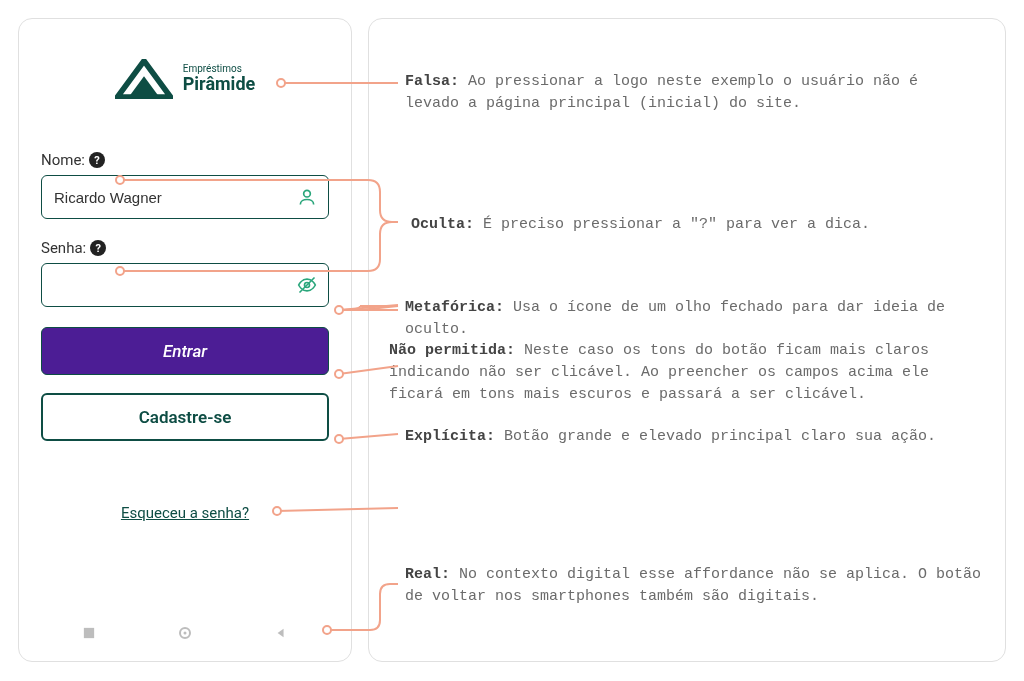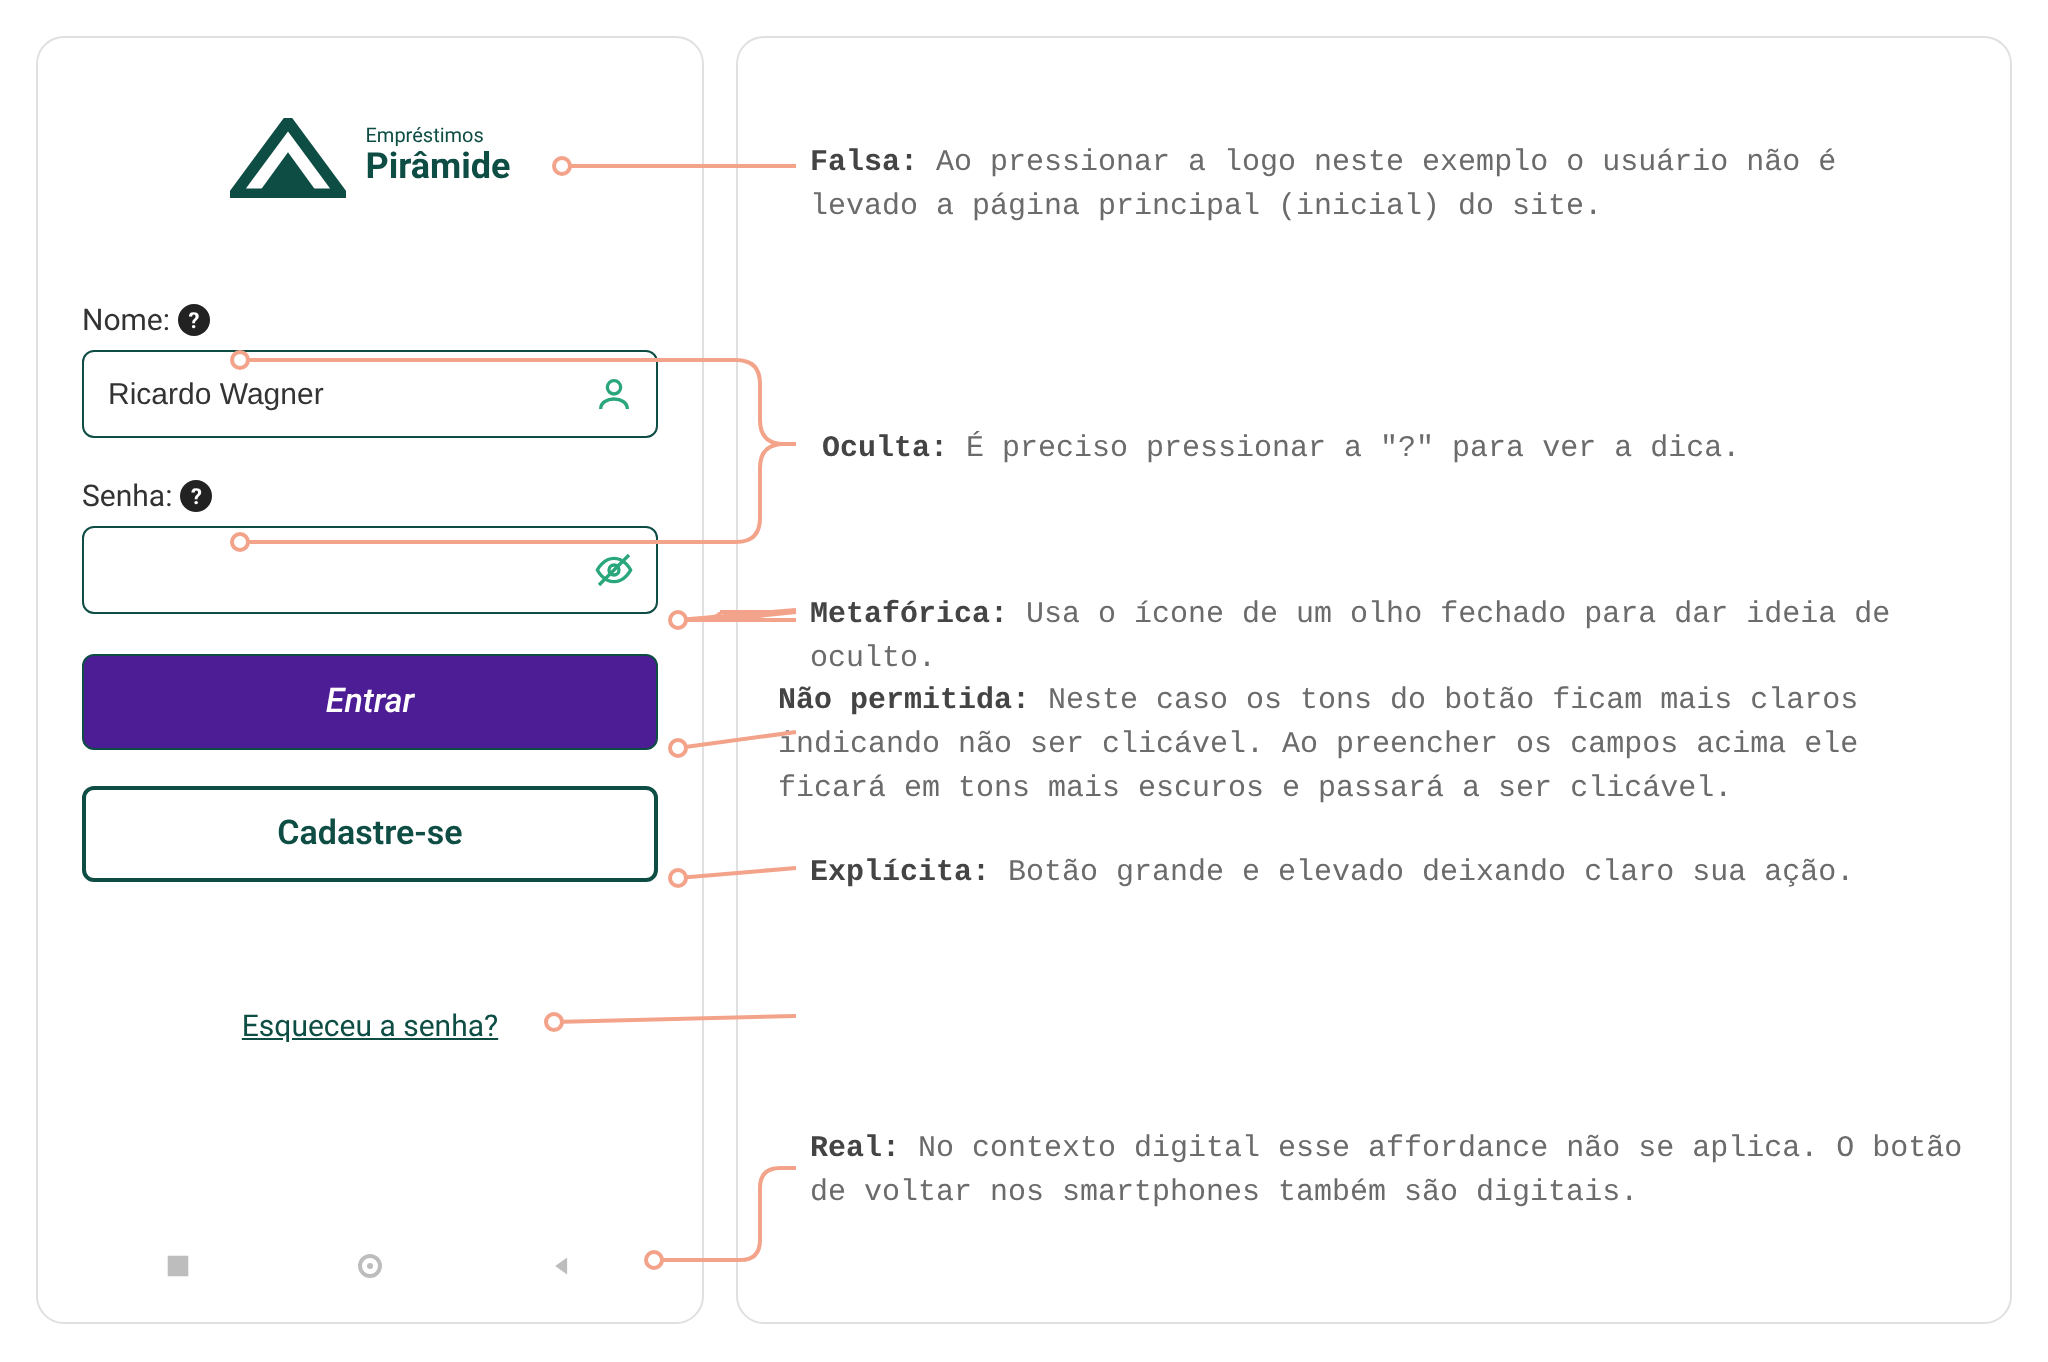--- a/index.html
+++ b/index.html
@@ -281,21 +281,21 @@
 
   <div class="annot" style="top:278px; left:36px; width:580px;">
     <b>Metafórica:</b><span> Usa o ícone de um olho fechado para dar ideia de oculto.</span>
   </div>
 
   <div class="annot" style="top:321px; left:20px; width:580px;">
     <b>Não permitida:</b><span> Neste caso os tons do botão ficam mais claros indicando não ser clicável. Ao preencher os campos acima ele ficará em tons mais escuros e passará a ser clicável.</span>
   </div>
 
   <div class="annot" style="top:407px; left:36px; width:580px;">
-    <b>Explícita:</b><span> Botão grande e elevado deixando claro sua ação.</span>
+    <b>Explícita:</b><span> Botão grande e elevado principal claro sua ação.</span>
   </div>
 
 
   <div class="annot" style="top:545px; left:36px; width:580px;">
     <b>Real:</b><span> No contexto digital esse affordance não se aplica. O botão de voltar nos smartphones também são digitais.</span>
   </div>
 </div>
 
 <svg class="connector-svg">
 

